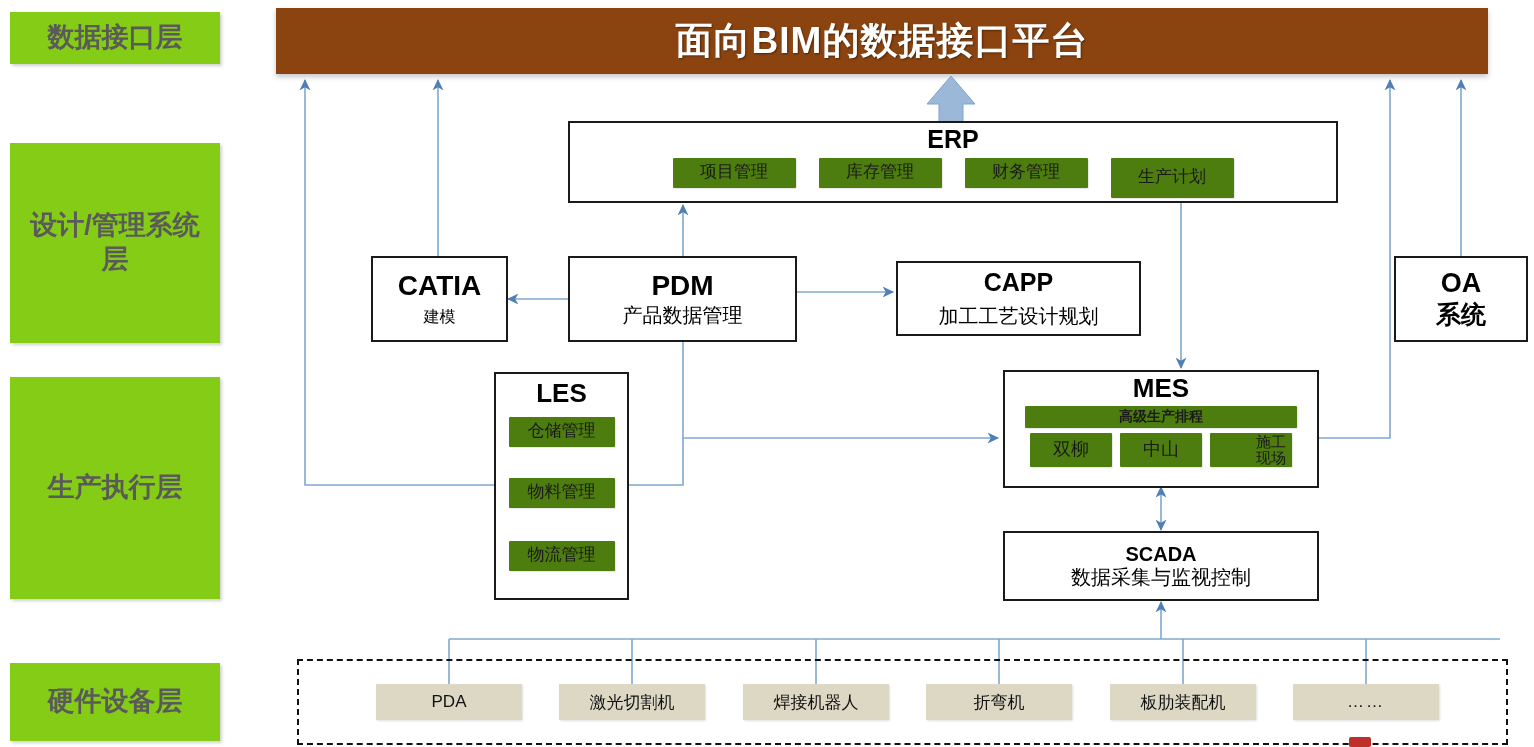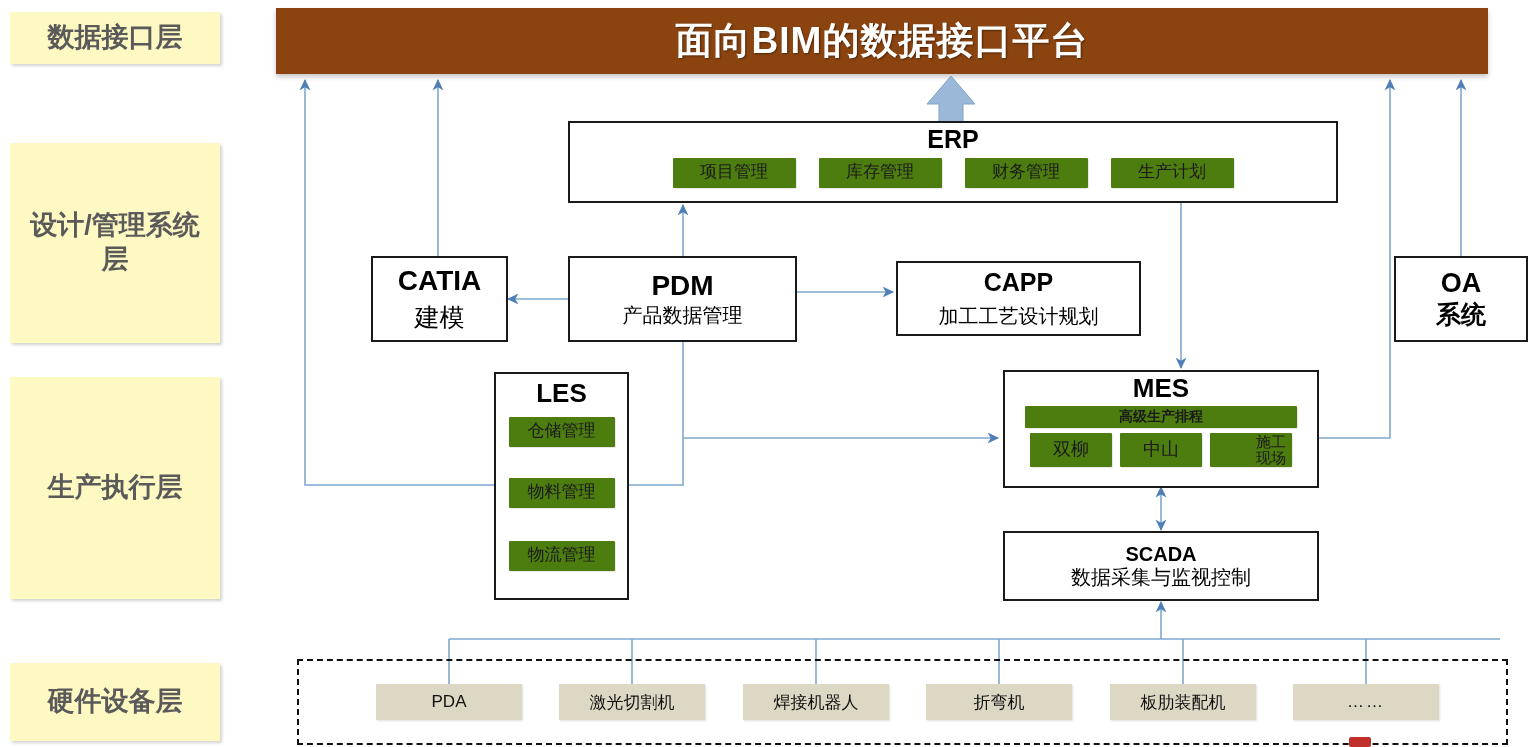--- a/index.html
+++ b/index.html
@@ -5,21 +5,21 @@
   html,body{margin:0;padding:0;background:#fff;}
   body{
     font-family:"Liberation Sans","DejaVu Sans",sans-serif;
     width:1534px;height:747px;overflow:hidden;position:relative;
   }
   #stage{position:relative;width:1534px;height:747px;}
 
   
   .layer-label{
     position:absolute;
-    background:#fef9c3;
+    background:#84cc16;
     color:#5A5A5A;
     font-weight:bold;
     display:flex;align-items:center;justify-content:center;
     text-align:center;
     box-shadow:2px 2px 3px rgba(0,0,0,0.18);
     line-height:1.25;
     box-sizing:border-box;
   }
 
   
@@ -166,29 +166,29 @@
     <div style="display:flex;gap:23px;margin-top:4px;">
       <div class="chip" style="width:123px;height:30px;font-size:17px;">
         <span>项目管理</span>
       </div>
       <div class="chip" style="width:123px;height:30px;font-size:17px;">
         <span>库存管理</span>
       </div>
       <div class="chip" style="width:123px;height:30px;font-size:17px;">
         <span>财务管理</span>
       </div>
-      <div class="chip" style="width:123px;height:30px;font-size:17px;">
+      <div class="chip" style="width:123px;height:40px;font-size:17px;">
         <span>生产计划</span>
       </div>
     </div>
   </div>
 
   <div class="box" style="left:371px;top:256px;width:137px;height:86px;justify-content:center;">
     <div class="title" style="font-size:28px;">CATIA</div>
-    <div class="sub" style="font-size:25px;margin-top:6px;">建模</div>
+    <div class="sub" style="font-size:16px;margin-top:6px;">建模</div>
   </div>
 
   <div class="box" style="left:568px;top:256px;width:229px;height:86px;justify-content:center;">
     <div class="title" style="font-size:28px;">PDM</div>
     <div class="sub" style="font-size:20px;margin-top:2px;">产品数据管理</div>
   </div>
 
   <div class="box" style="left:896px;top:261px;width:245px;height:75px;justify-content:center;">
     <div class="title" style="font-size:25px;">CAPP</div>
     <div class="sub" style="font-size:20px;margin-top:9px;">加工工艺设计规划</div>

